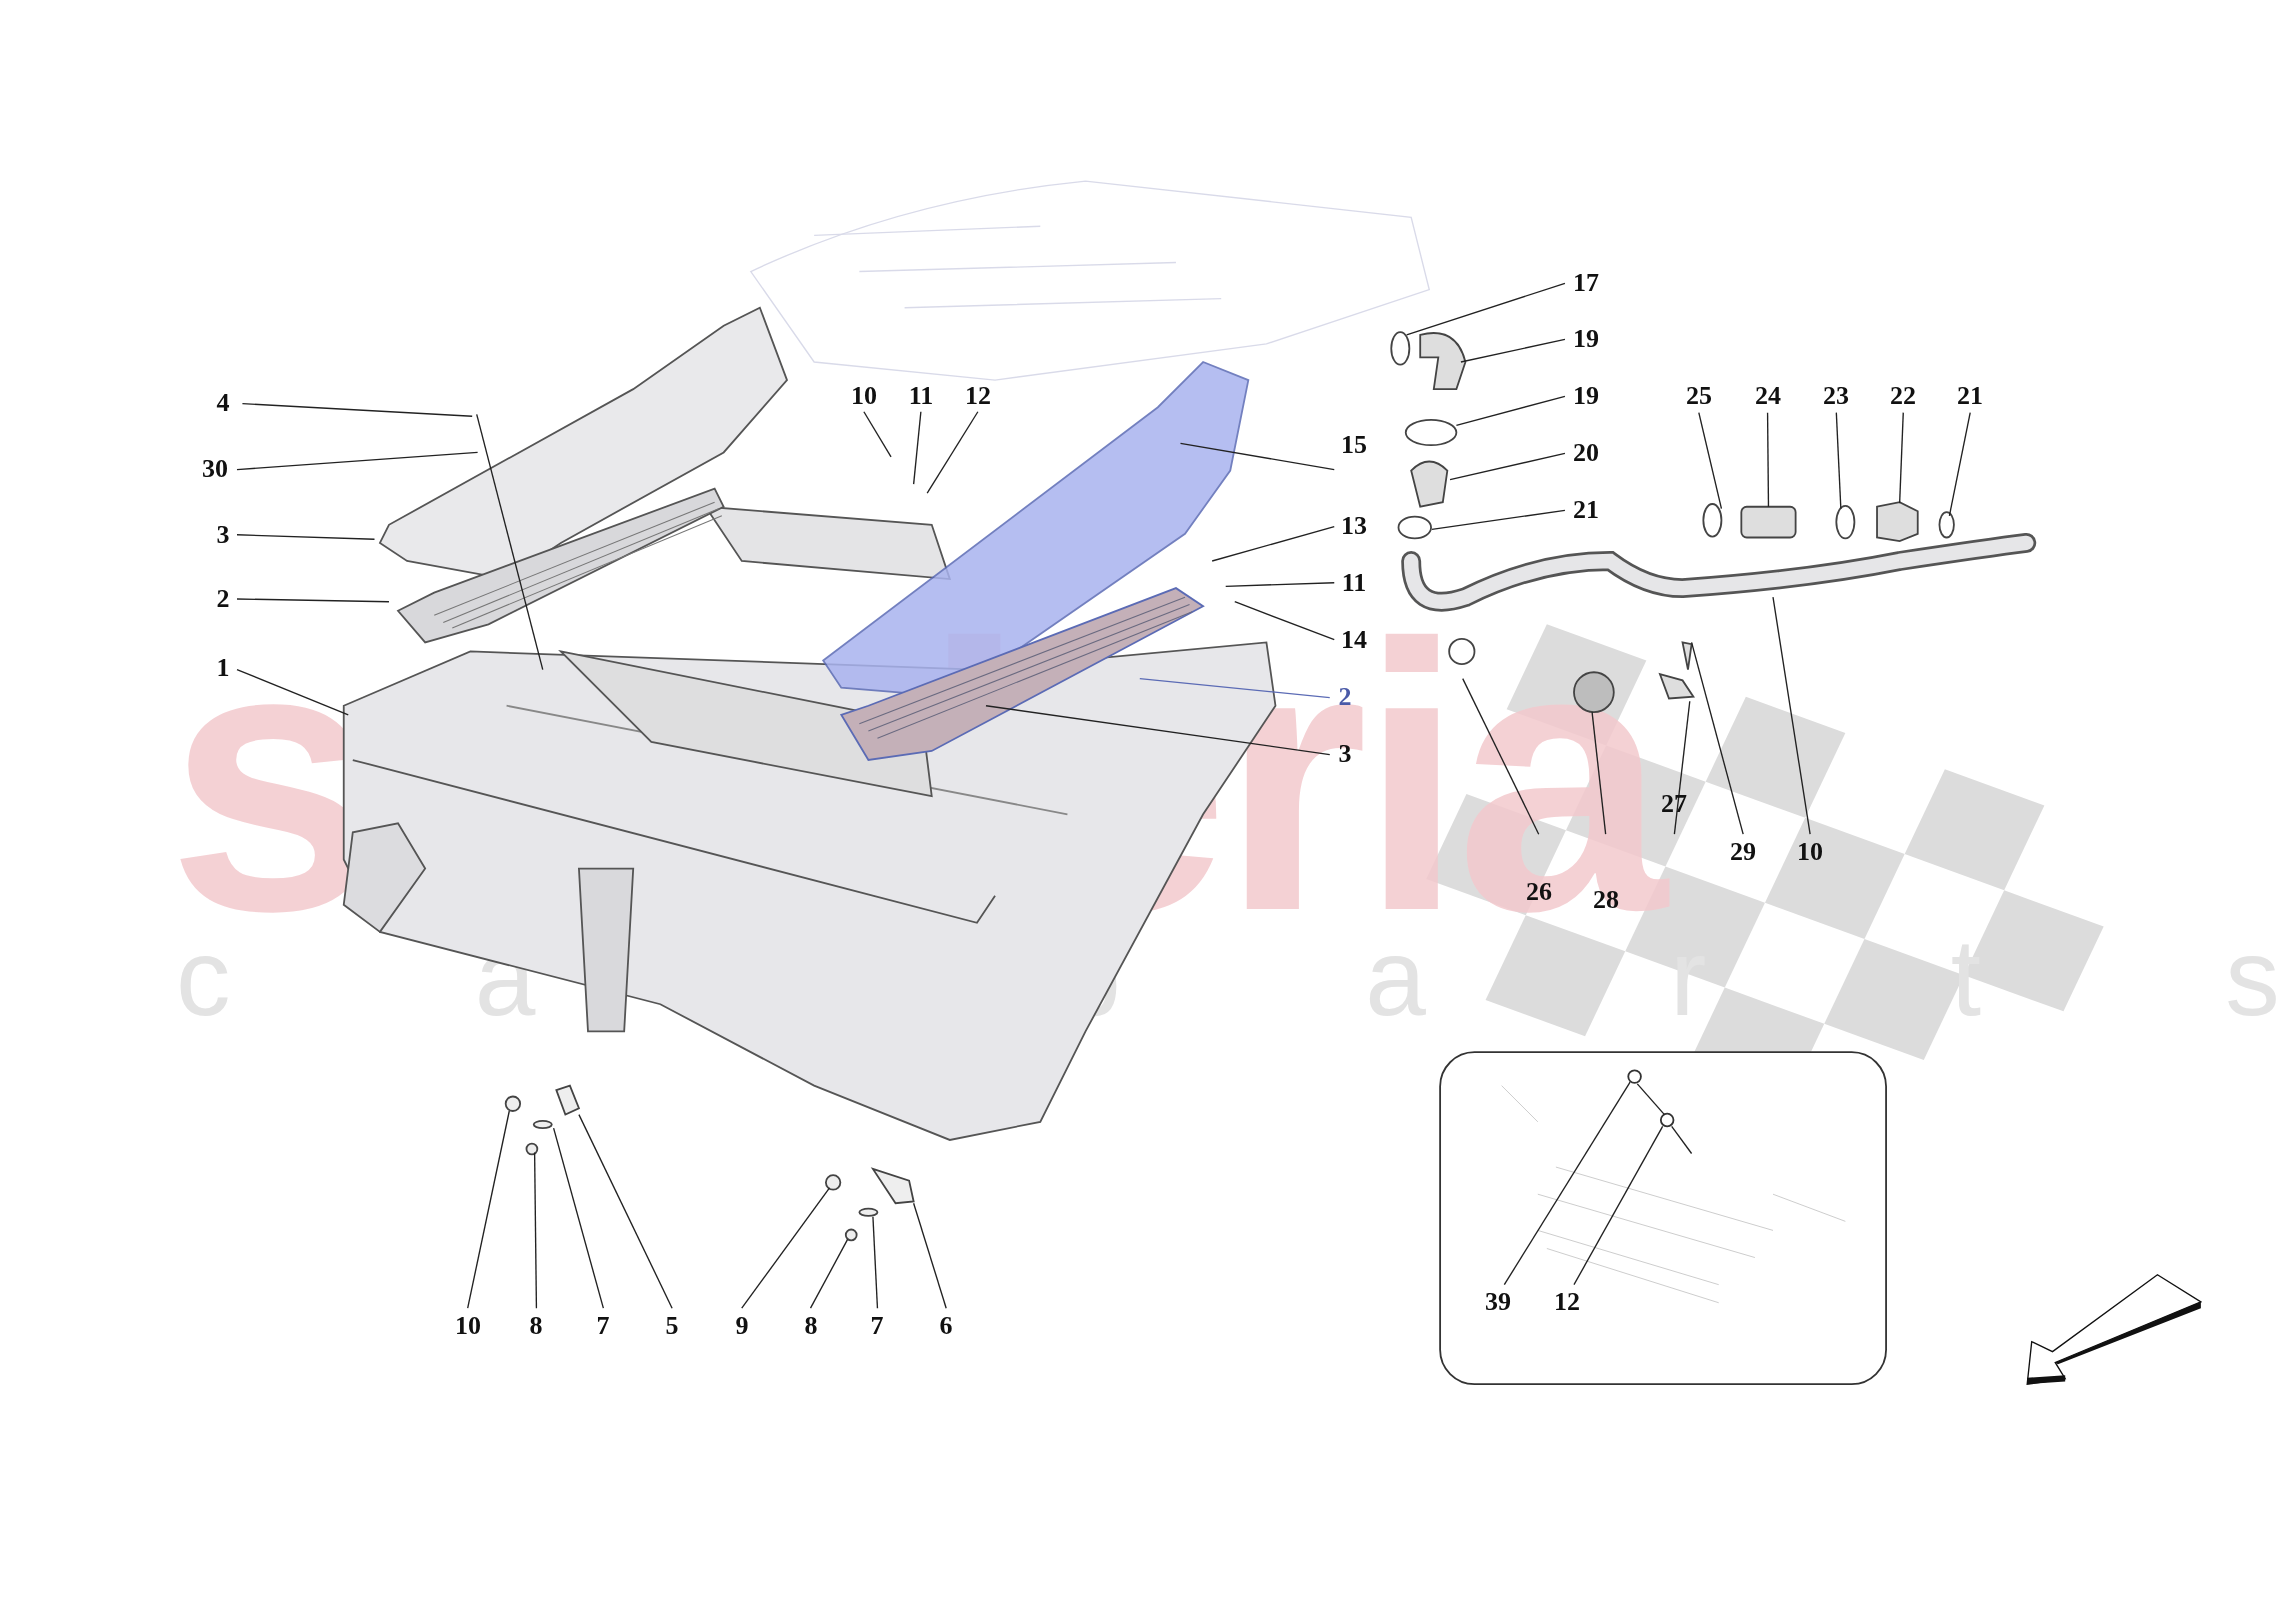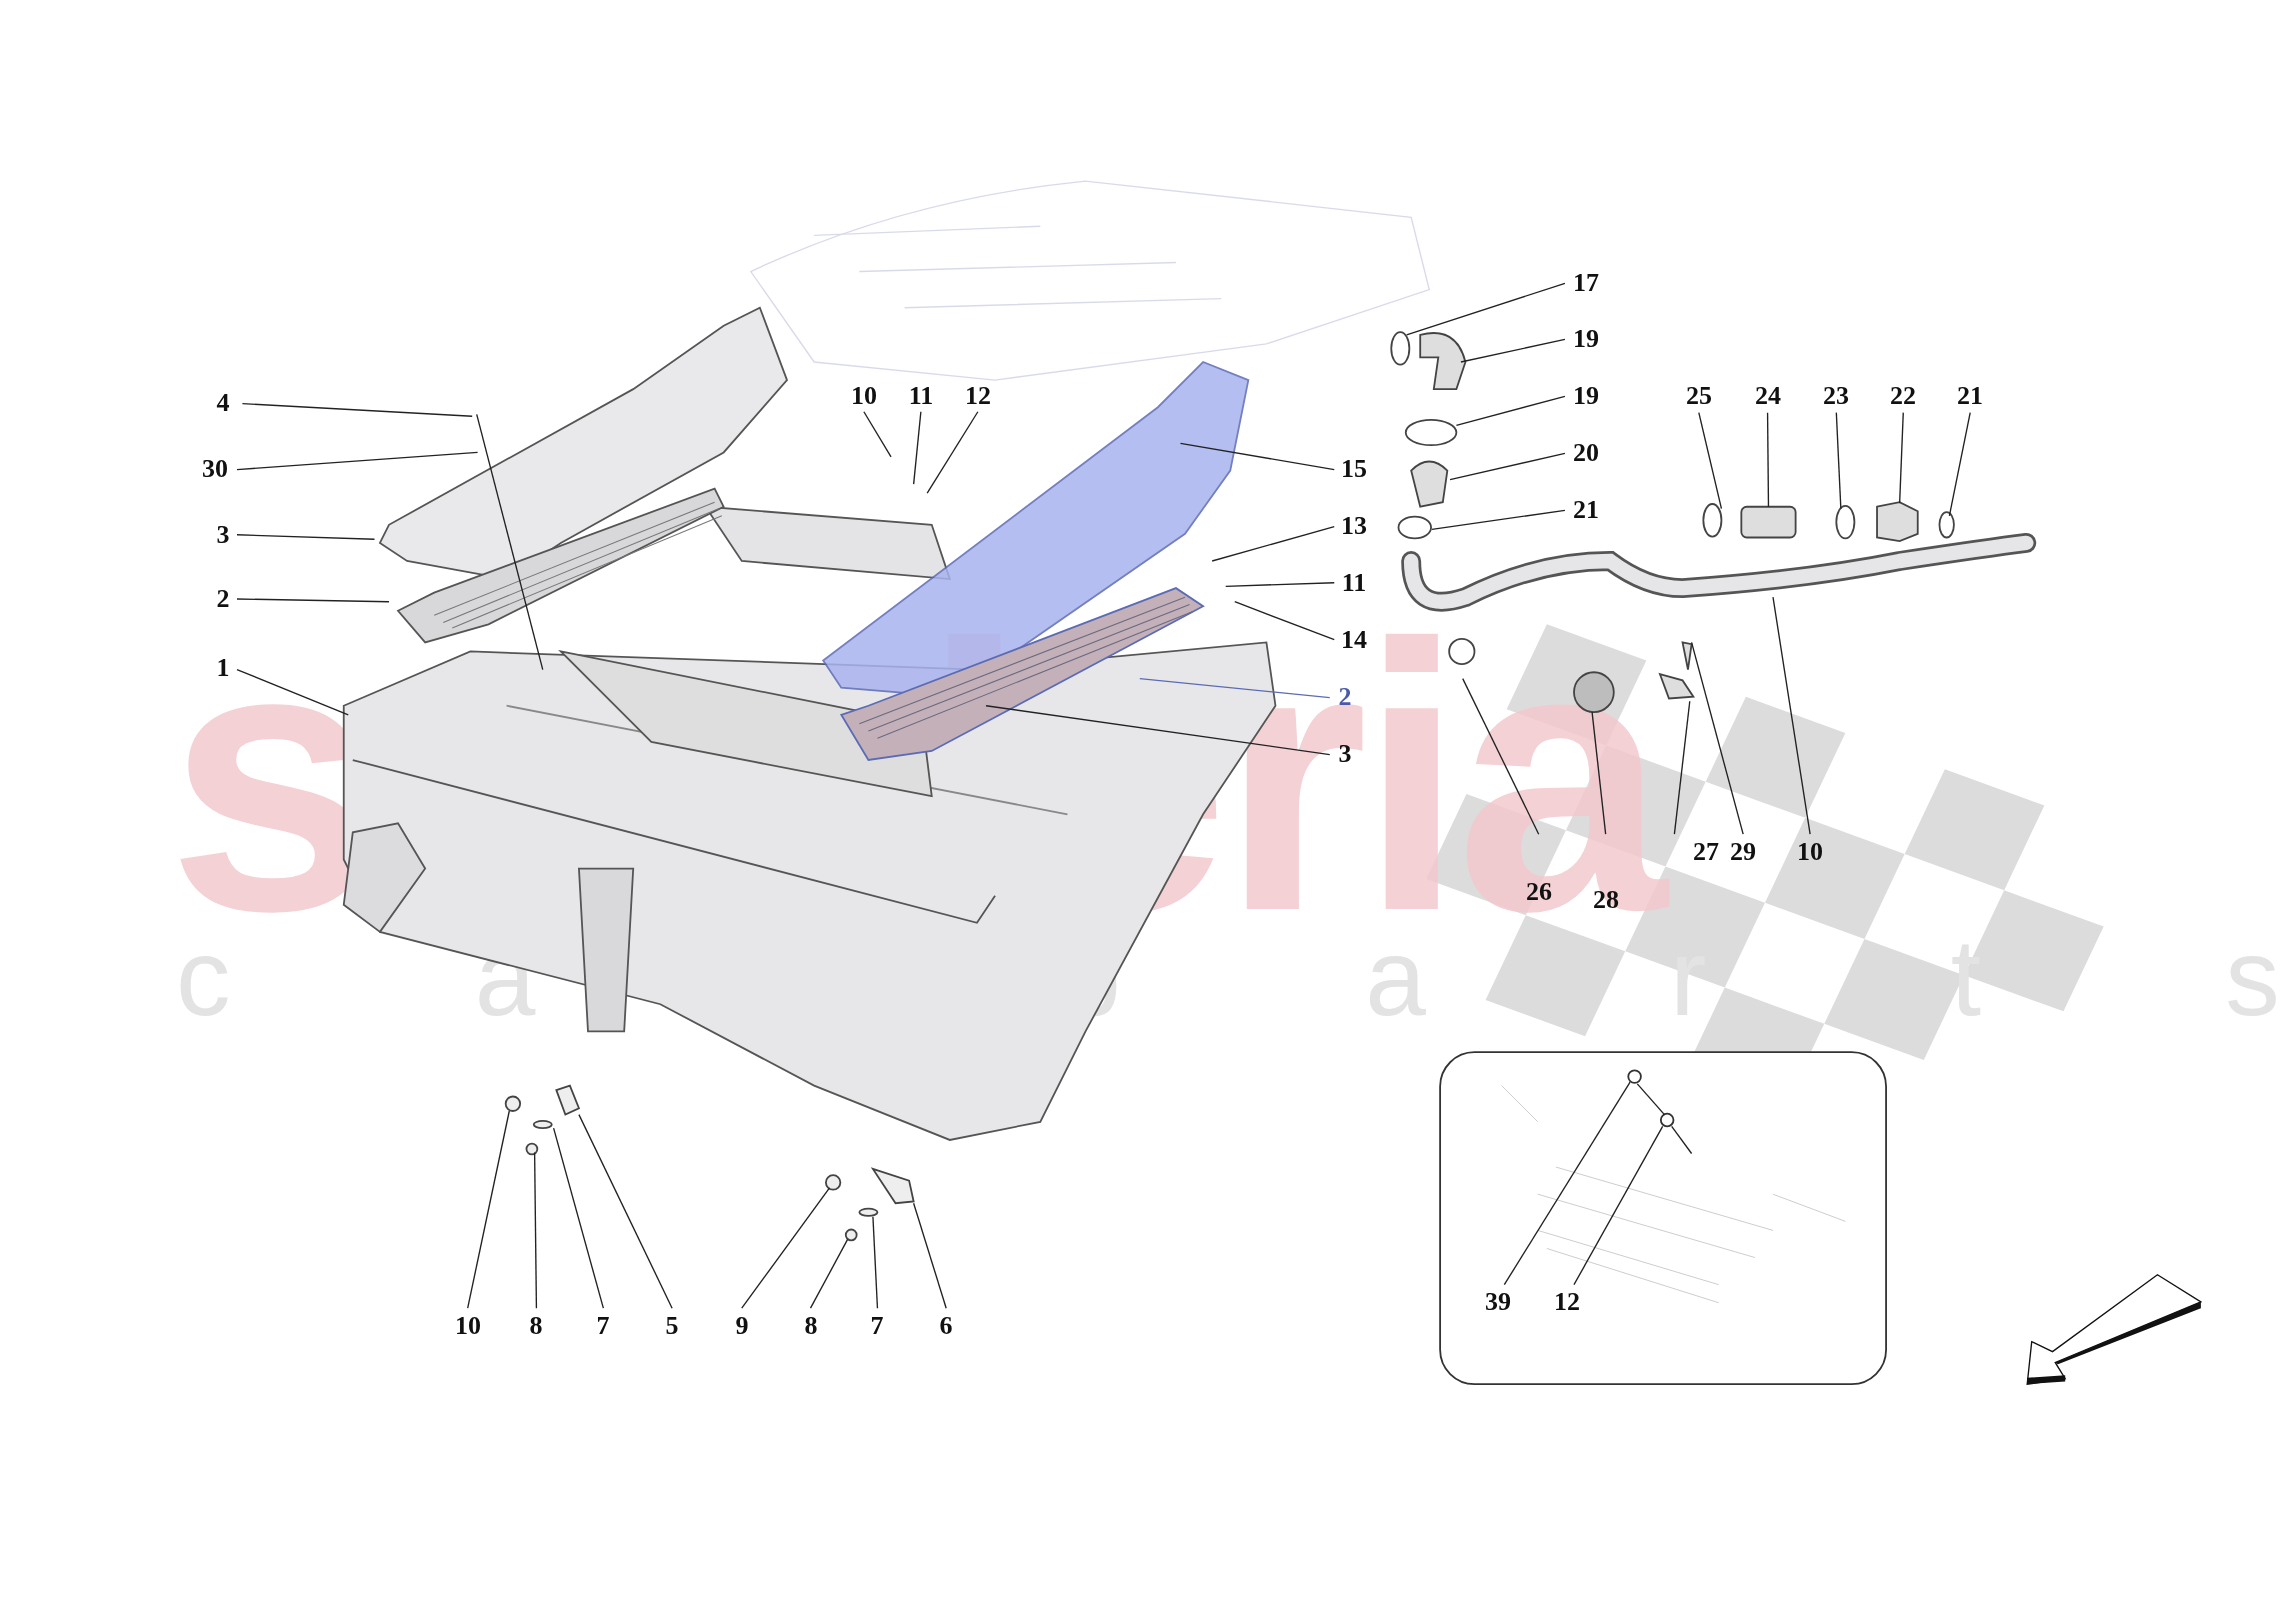--- a/index.html
+++ b/index.html
@@ -176,39 +176,39 @@
 
   <div id="labels">
       <div class="label" style="left: 223px; top: 403px;">4</div>
       <div class="label" style="left: 215px; top: 469px;">30</div>
       <div class="label" style="left: 223px; top: 535px;">3</div>
       <div class="label" style="left: 223px; top: 599px;">2</div>
       <div class="label" style="left: 223px; top: 668px;">1</div>
       <div class="label" style="left: 864px; top: 396px;">10</div>
       <div class="label" style="left: 921px; top: 396px;">11</div>
       <div class="label" style="left: 978px; top: 396px;">12</div>
-      <div class="label" style="left: 1354px; top: 469px; text-align: center;">15</div>
+      <div class="label" style="left: 1354px; top: 445px; text-align: center;">15</div>
       <div class="label" style="left: 1354px; top: 526px;">13</div>
       <div class="label" style="left: 1354px; top: 583px;">11</div>
       <div class="label" style="left: 1354px; top: 640px;">14</div>
       <div class="label blue" style="left: 1345px; top: 697px;">2</div>
       <div class="label" style="left: 1345px; top: 754px;">3</div>
       <div class="label" style="left: 1586px; top: 283px;">17</div>
       <div class="label" style="left: 1586px; top: 339px;">19</div>
       <div class="label" style="left: 1586px; top: 396px;">19</div>
       <div class="label" style="left: 1586px; top: 453px;">20</div>
       <div class="label" style="left: 1586px; top: 510px;">21</div>
       <div class="label" style="left: 1699px; top: 396px;">25</div>
       <div class="label" style="left: 1768px; top: 396px;">24</div>
       <div class="label" style="left: 1836px; top: 396px;">23</div>
       <div class="label" style="left: 1903px; top: 396px;">22</div>
       <div class="label" style="left: 1970px; top: 396px;">21</div>
       <div class="label" style="left: 1539px; top: 852px; margin-top: 40px;">26</div>
       <div class="label" style="left: 1606px; top: 852px; margin-top: 48px;">28</div>
-      <div class="label" style="left: 1674px; top: 852px; margin-left: 32px;">27</div>
+      <div class="label" style="left: 1674px; top: 804px;">27</div>
       <div class="label" style="left: 1743px; top: 852px;">29</div>
       <div class="label" style="left: 1810px; top: 852px;">10</div>
       <div class="label" style="left: 468px; top: 1326px;">10</div>
       <div class="label" style="left: 536px; top: 1326px;">8</div>
       <div class="label" style="left: 603px; top: 1326px;">7</div>
       <div class="label" style="left: 672px; top: 1326px;">5</div>
       <div class="label" style="left: 742px; top: 1326px;">9</div>
       <div class="label" style="left: 811px; top: 1326px;">8</div>
       <div class="label" style="left: 877px; top: 1326px;">7</div>
       <div class="label" style="left: 946px; top: 1326px;">6</div>

